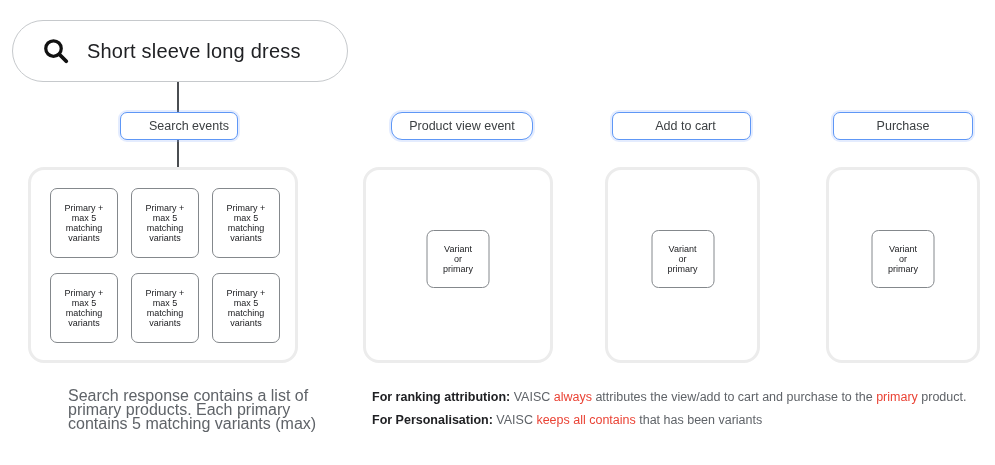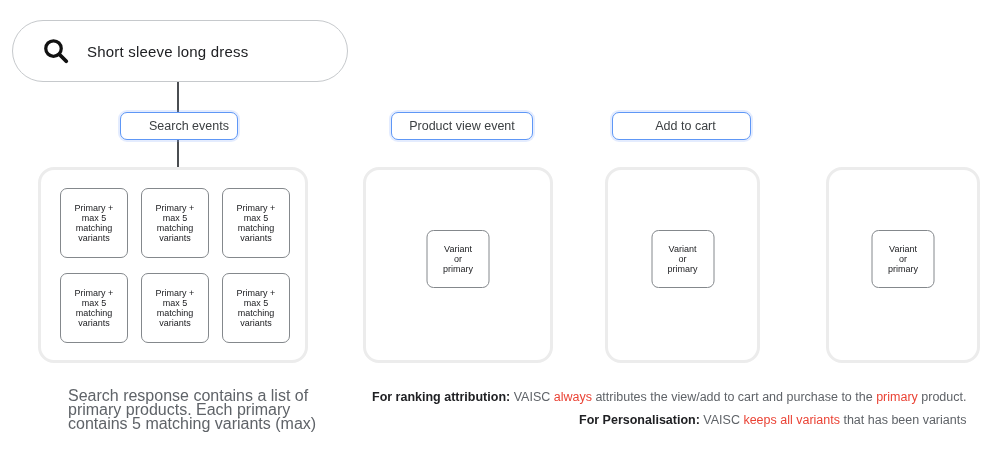--- a/index.html
+++ b/index.html
@@ -19,44 +19,44 @@
   .canvas{position:absolute;inset:0;}
 
   
   .pill{
     position:absolute;left:12px;top:20px;width:336px;height:62px;
     box-sizing:border-box;background:#fff;
     border:1.5px solid #c6c9cc;border-radius:32px;
     display:flex;align-items:center;padding-left:28px;gap:16px;z-index:3;
   }
   .pill .icon{width:30px;height:30px;display:flex;align-items:center;justify-content:center;}
-  .pill .query{font-size:15px;color:var(--text-dark);letter-spacing:.2px;white-space:nowrap;}
+  .pill .query{font-size:20px;color:var(--text-dark);letter-spacing:.2px;white-space:nowrap;}
 
   
   .connector{position:absolute;left:177px;top:82px;width:2px;height:86px;background:#4a4d51;z-index:1;}
 
   
   .chip{
     position:absolute;top:112px;height:28px;box-sizing:border-box;background:#fff;
     border:1.5px solid var(--accent-blue);border-radius:7px;
     box-shadow:0 0 0 2px rgba(130,170,250,.22);
     display:flex;align-items:center;justify-content:center;
     font-size:12.5px;color:#3c4043;z-index:2;white-space:nowrap;
   }
   .chip-search{left:120px;width:118px;padding-left:20px;}
-  .chip-view{left:391px;width:142px;}
+  .chip-view{left:391px;width:142px;border-radius:11px;}
   .chip-cart{left:612px;width:139px;padding-left:8px;}
   .chip-purchase{left:833px;width:140px;}
 
   
   .container{
     position:absolute;top:167px;height:196px;box-sizing:border-box;background:#fff;
     border:3px solid var(--container-border);border-radius:16px;z-index:2;
   }
-  .cont-search{left:38px;width:270px;}
+  .cont-search{left:28px;width:270px;}
   .cont-view{left:363px;width:190px;}
   .cont-cart{left:605px;width:155px;}
   .cont-purchase{left:826px;width:154px;}
 
   
   .grid{
     position:absolute;left:19px;top:18px;
     display:grid;grid-template-columns:repeat(3,68px);grid-auto-rows:70px;gap:15px 13px;
   }
   .mini{
@@ -71,21 +71,21 @@
     width:63px;height:58px;
   }
 
   
   .caption-left{
     position:absolute;left:68px;top:389px;
     font-size:16px;line-height:14px;color:var(--text-gray);white-space:pre-line;
   }
   .notes{
     position:absolute;left:372px;top:386px;
-    font-size:12.5px;line-height:23px;color:var(--text-gray);white-space:nowrap;text-align:right;
+    font-size:12.5px;line-height:23px;color:var(--text-gray);white-space:nowrap;
   }
   .seg-bold{font-weight:bold;color:var(--text-dark);}
   .seg-normal{color:var(--text-gray);}
   .seg-red{color:var(--highlight-red);}
 </style>
 </head>
 <body>
 
 <div class="canvas">
 
@@ -97,20 +97,21 @@
       </svg>
     </span>
     <span class="query">Short sleeve long dress</span>
   </div>
 
   <div class="connector"></div>
 
   <div class="chip chip-search">Search events</div>
   <div class="chip chip-view">Product view event</div>
   <div class="chip chip-cart">Add to cart</div>
+  <div class="chip chip-purchase">Purchase</div>
 
   <div class="container cont-search">
     <div class="grid">
         <div class="mini">Primary +
 max 5
 matching
 variants</div>
         <div class="mini">Primary +
 max 5
 matching
@@ -151,16 +152,16 @@
 or
 primary</div>
   </div>
 
   <div class="caption-left">Search response contains a list of
 primary products. Each primary
 contains 5 matching variants (max)</div>
 
   <div class="notes">
     <div><span class="seg-bold">For ranking attribution:</span><span class="seg-normal"> VAISC </span><span class="seg-red">always</span><span class="seg-normal"> attributes the view/add to cart and purchase to the </span><span class="seg-red">primary</span><span class="seg-normal"> product.</span></div>
-    <div><span class="seg-bold">For Personalisation:</span><span class="seg-normal"> VAISC </span><span class="seg-red">keeps all variants</span><span class="seg-normal"> that has been variants</span></div>
+    <div><span class="seg-bold">For Personalisation:</span><span class="seg-normal"> VAISC </span><span class="seg-red">keeps all contains</span><span class="seg-normal"> that has been variants</span></div>
   </div>
 
 </div>
 
 </body></html>

